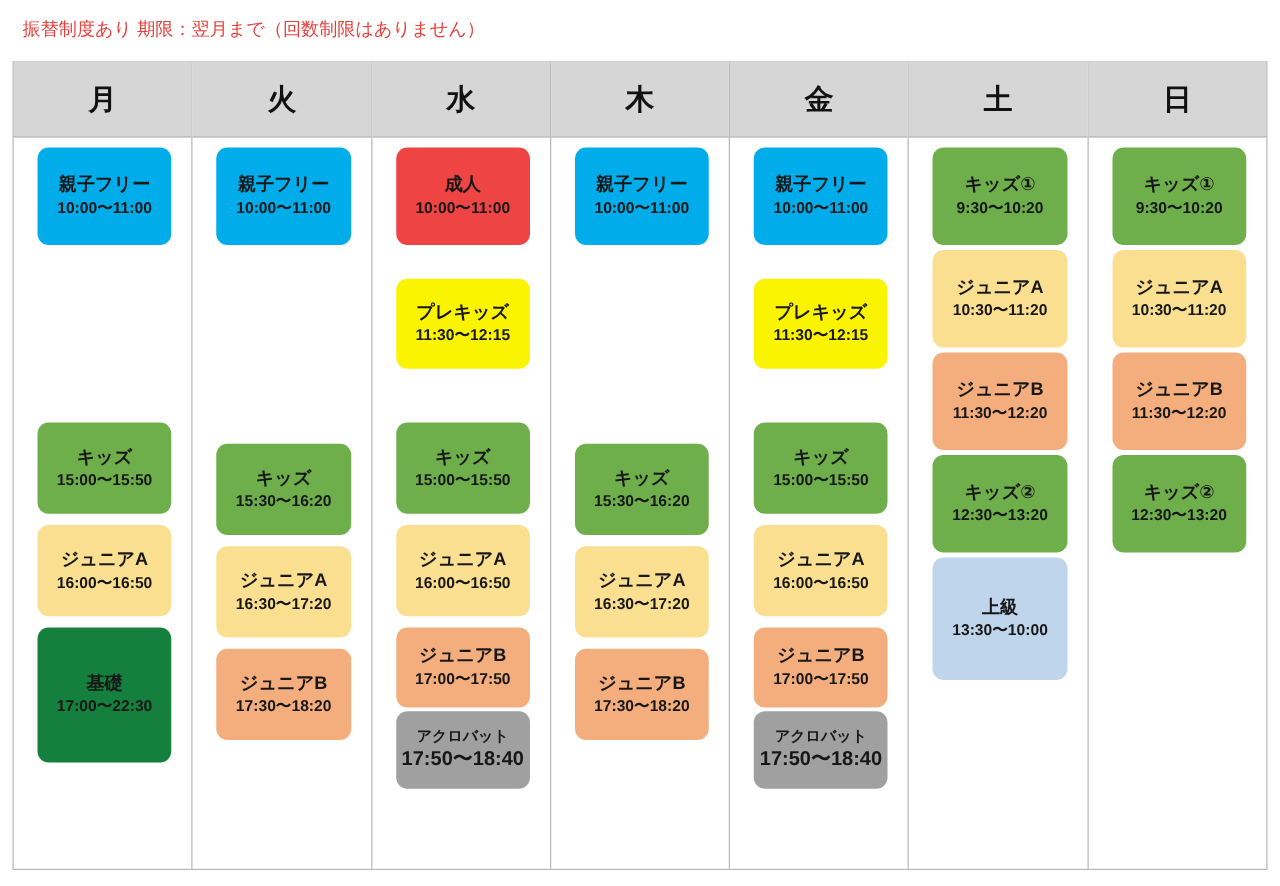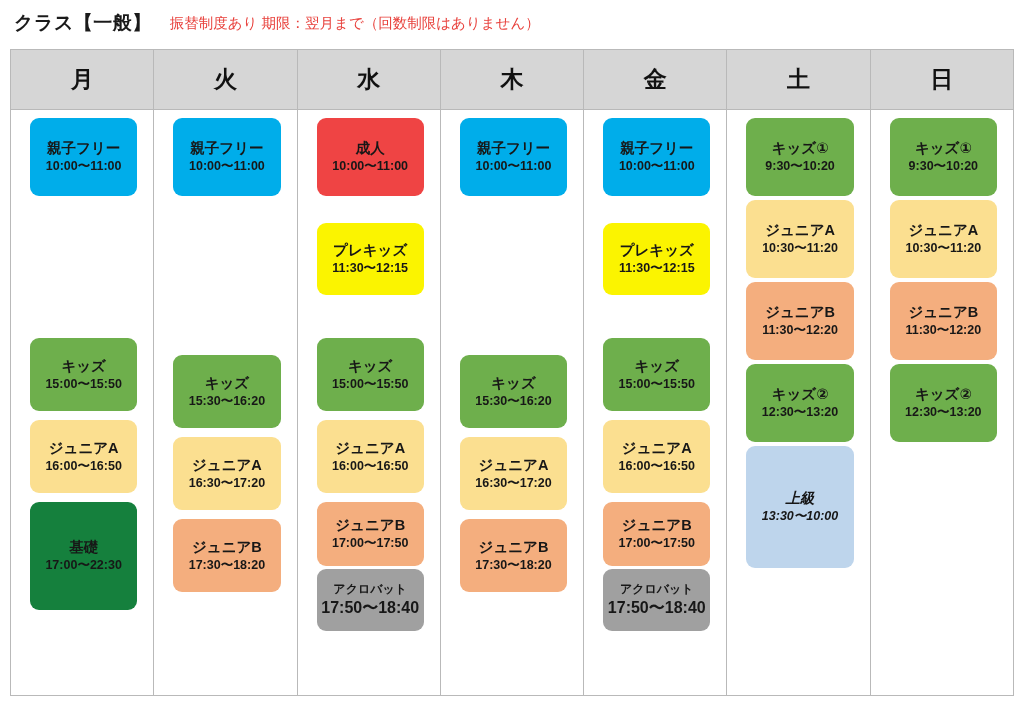--- a/index.html
+++ b/index.html
@@ -77,21 +77,20 @@
   }
   .card.small .nm { font-size: 12px; }
   .card.small .tm { font-size: 16px; }
 </style>
 </head>
 <body>
 
 <div class="page">
 
   <div class="title-row">
-    <div class="title-main">クラス【一般】</div>
     <div class="title-note">振替制度あり 期限：翌月まで（回数制限はありません）</div>
   </div>
 
   <div class="table" id="table-root">
       <div class="col">
         <div class="col-head">月</div>
         <div class="col-body">
           <div class="card" style="top: 8px; height: 78px; background: rgb(0, 173, 234);">
             <div class="nm">親子フリー</div>
             <div class="tm">10:00〜11:00</div>
@@ -222,21 +221,21 @@
             <div class="tm">10:30〜11:20</div>
           </div>
           <div class="card" style="top: 172px; height: 78px; background: rgb(244, 174, 126);">
             <div class="nm">ジュニアB</div>
             <div class="tm">11:30〜12:20</div>
           </div>
           <div class="card" style="top: 254px; height: 78px; background: rgb(110, 175, 76);">
             <div class="nm">キッズ②</div>
             <div class="tm">12:30〜13:20</div>
           </div>
-          <div class="card" style="top: 336px; height: 122px; background: rgb(190, 213, 236); font-style: italic;">
+          <div class="card" style="top: 336px; height: 98px; background: rgb(190, 213, 236);">
             <div class="nm">上級</div>
             <div class="tm">13:30〜10:00</div>
           </div>
         </div>
       </div>
       <div class="col">
         <div class="col-head">日</div>
         <div class="col-body">
           <div class="card" style="top: 8px; height: 78px; background: rgb(110, 175, 76);">
             <div class="nm">キッズ①</div>

